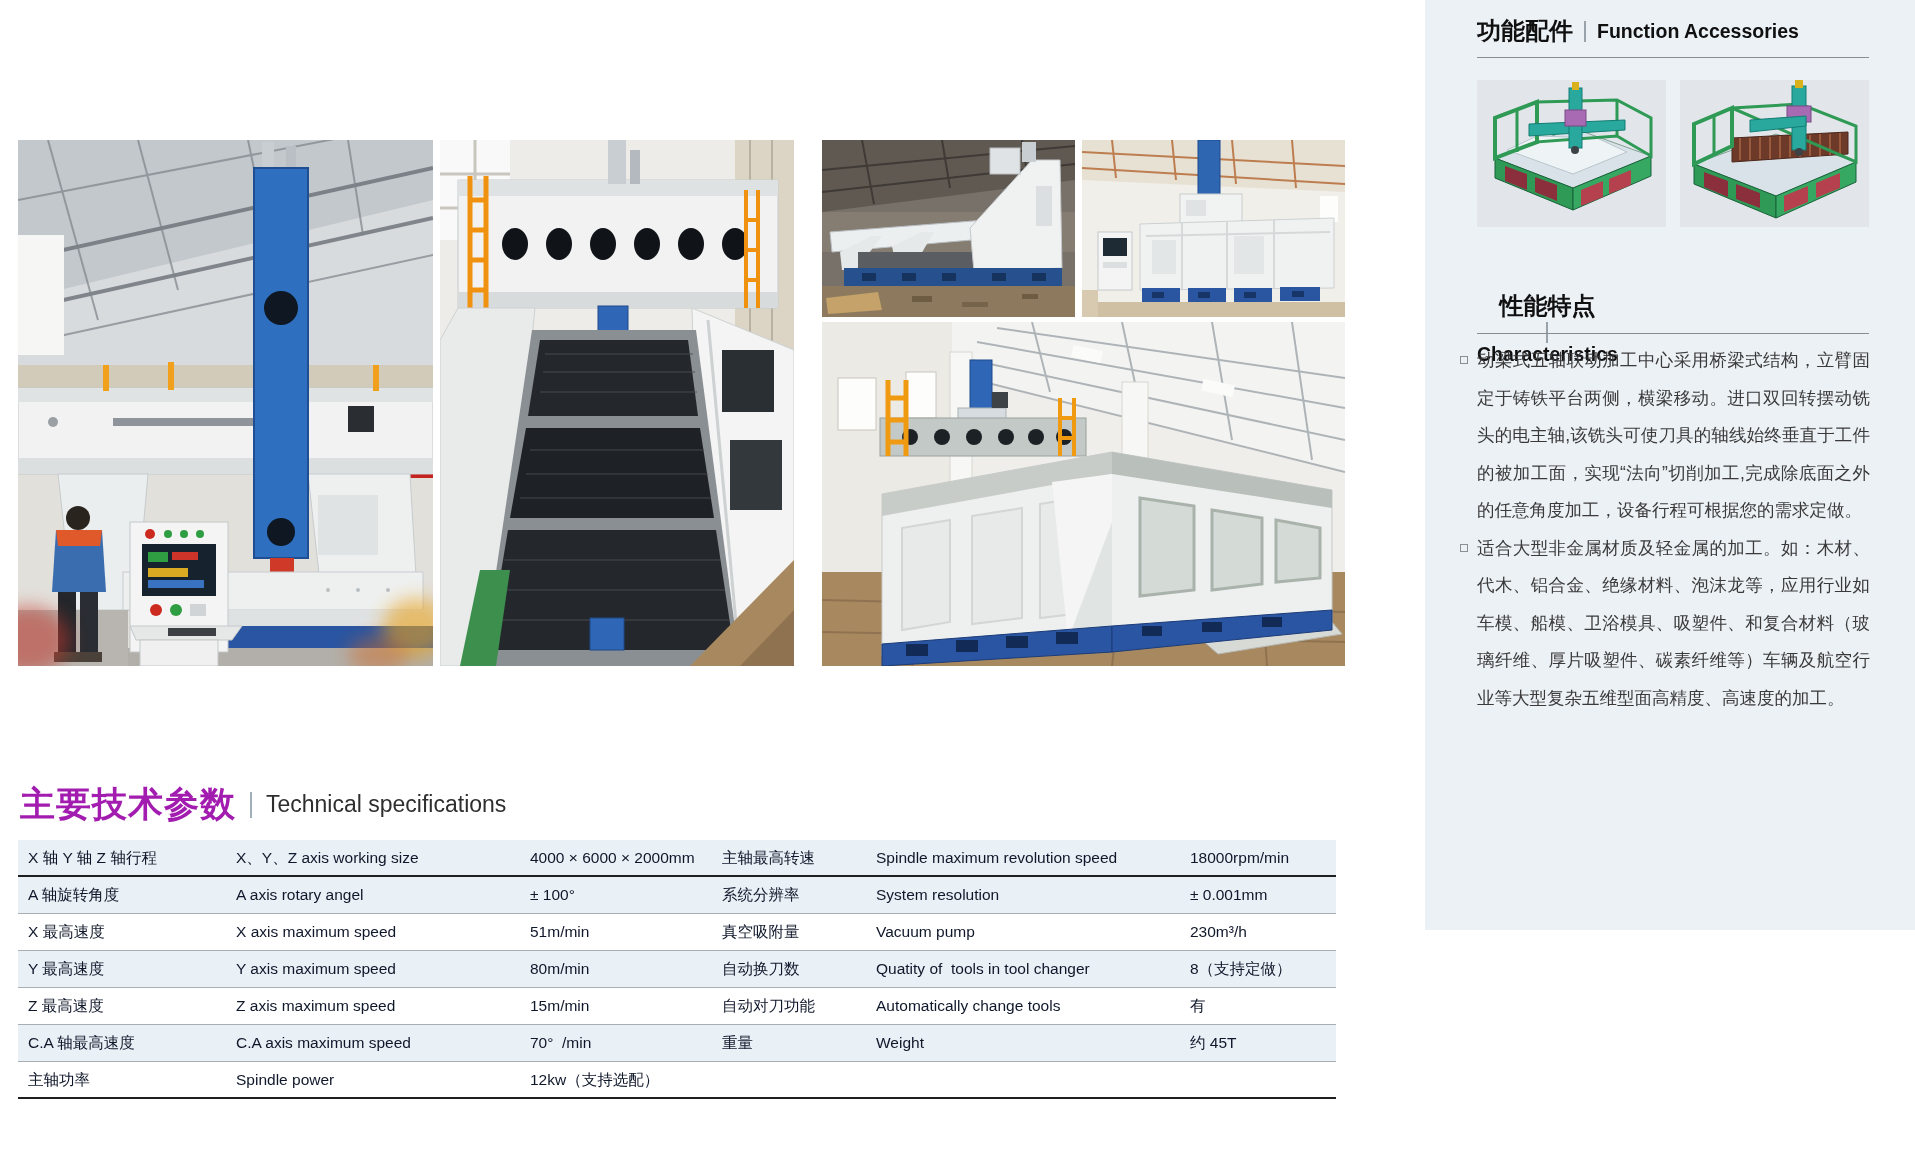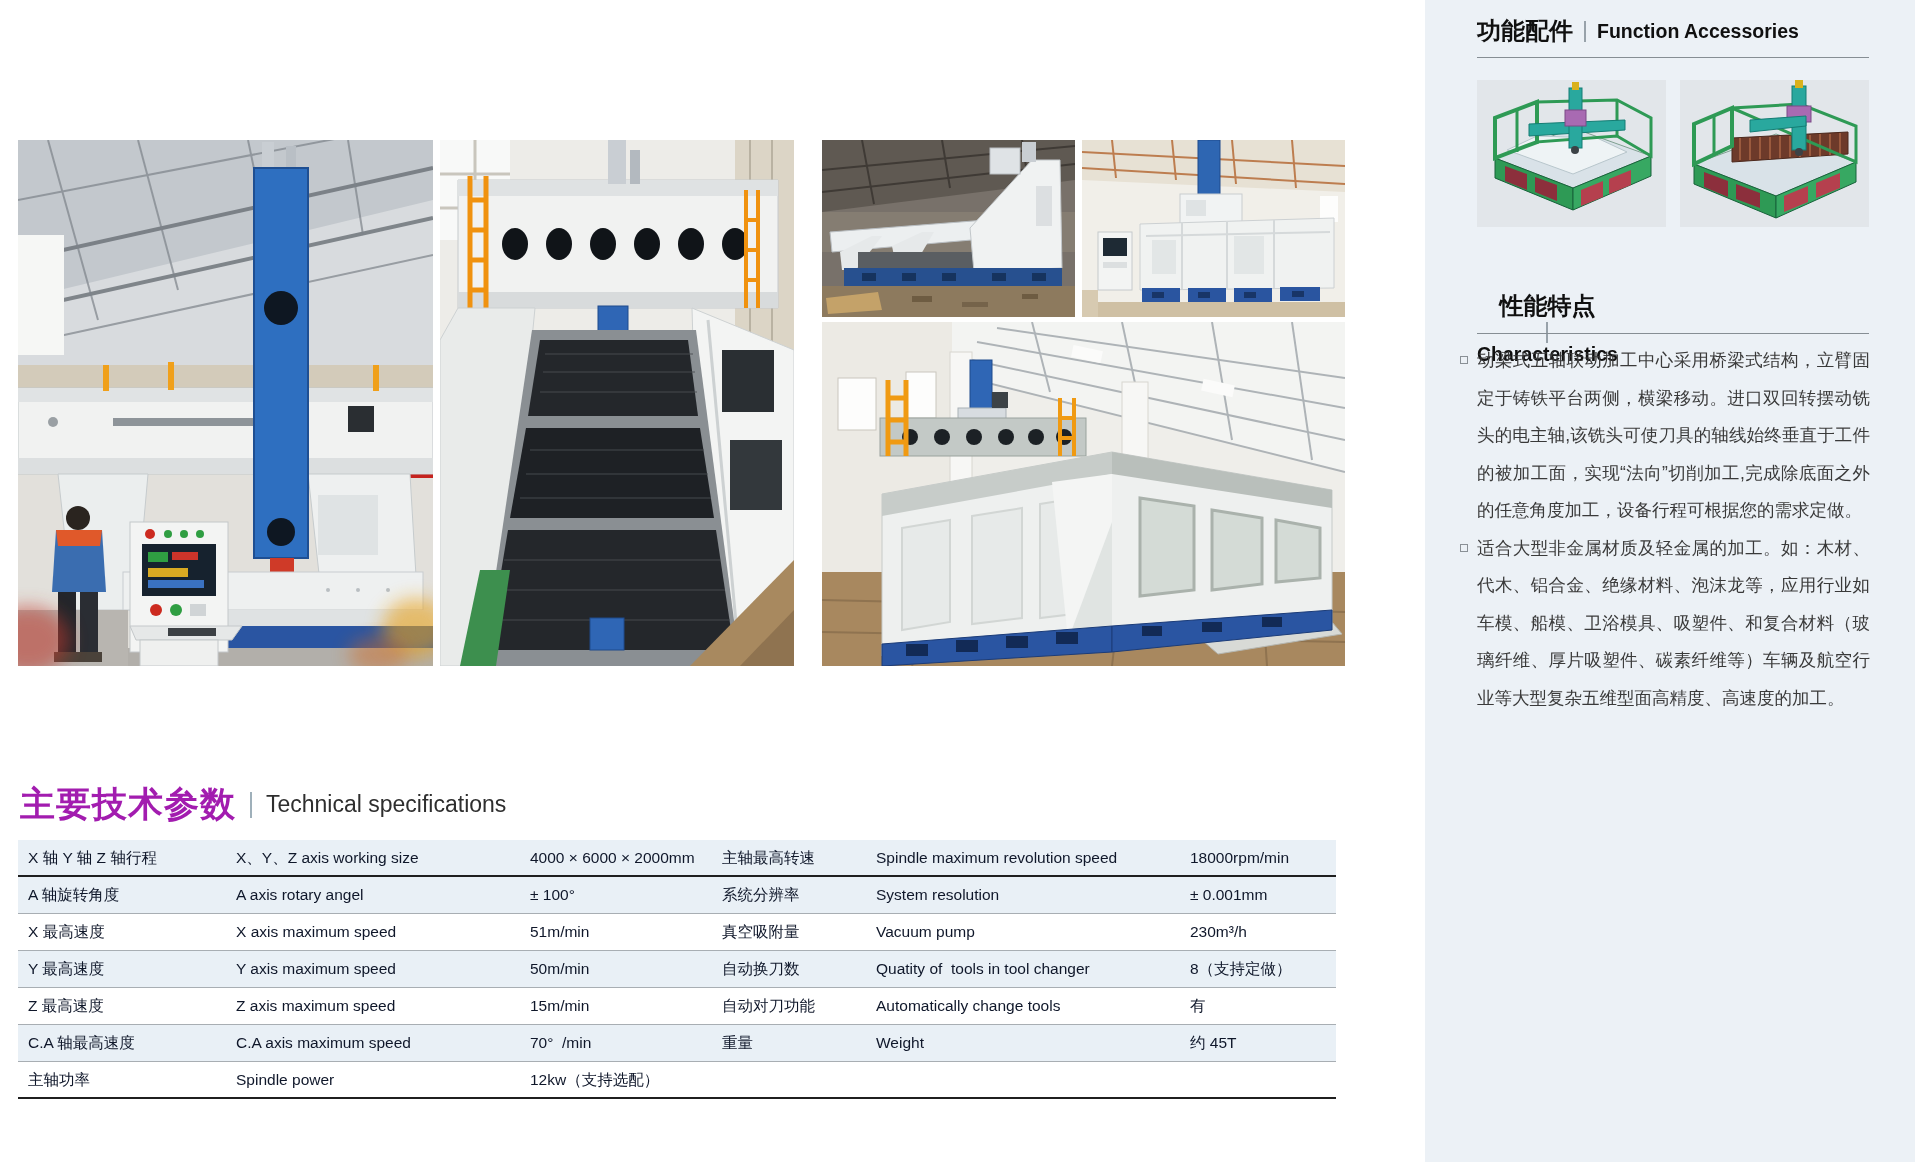--- a/index.html
+++ b/index.html
@@ -29,21 +29,21 @@
   .spec-row.dark-border { border-bottom:2px solid #1f1f1f; }
   .spec-row span { position:absolute; top:0; line-height:36px; font-size:15.5px; color:#0f172a; white-space:pre; }
   .spec-row .c1 { left:10px; }
   .spec-row .c2 { left:218px; }
   .spec-row .c3 { left:512px; }
   .spec-row .c4 { left:704px; }
   .spec-row .c5 { left:858px; }
   .spec-row .c6 { left:1172px; }
 
   
-  .sidebar { position:absolute; left:1425px; top:0; width:490px; height:1162px; background:#ecf1f6; }
+  .sidebar { position:absolute; left:1425px; top:0; width:490px; height:930px; background:#ecf1f6; }
   .side-header { position:absolute; left:52px; display:flex; align-items:center; }
   .side-header .zh { font-size:24px; font-weight:bold; color:#101010; }
   .side-header .vbar { width:2px; height:21px; background:#98a2aa; margin:0 11px; }
   .side-header .en { font-size:19.5px; font-weight:bold; color:#101010; }
   .side-rule { position:absolute; left:52px; width:392px; height:1px; background:#868e94; }
   .acc-header { top:15px; }
   .acc-rule { top:57px; }
   .acc-images { position:absolute; left:52px; top:80px; width:392px; display:flex; gap:14px; }
   .acc-img { width:189px; height:147px; background:#e2e6ea; overflow:hidden; }
   .acc-img svg { display:block; width:100%; height:100%; }
@@ -454,21 +454,21 @@
           <span class="c1">X 最高速度</span>
           <span class="c2">X axis maximum speed</span>
           <span class="c3">51m/min</span>
           <span class="c4">真空吸附量</span>
           <span class="c5">Vacuum pump</span>
           <span class="c6">230m³/h</span>
         </div>
         <div class="spec-row stripe">
           <span class="c1">Y 最高速度</span>
           <span class="c2">Y axis maximum speed</span>
-          <span class="c3">50m/min</span>
+          <span class="c3">80m/min</span>
           <span class="c4">自动换刀数</span>
           <span class="c5">Quatity of  tools in tool changer</span>
           <span class="c6">8（支持定做）</span>
         </div>
         <div class="spec-row">
           <span class="c1">Z 最高速度</span>
           <span class="c2">Z axis maximum speed</span>
           <span class="c3">15m/min</span>
           <span class="c4">自动对刀功能</span>
           <span class="c5">Automatically change tools</span>

